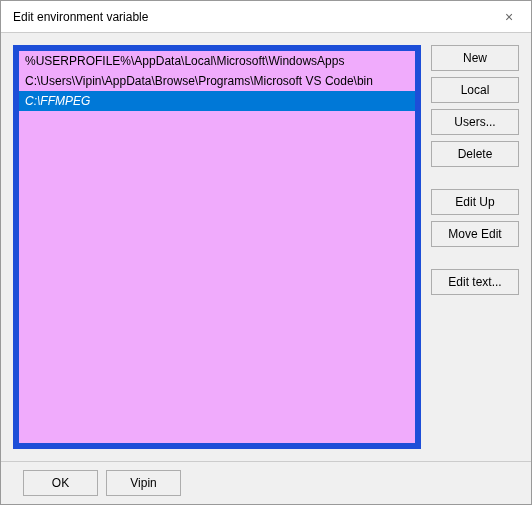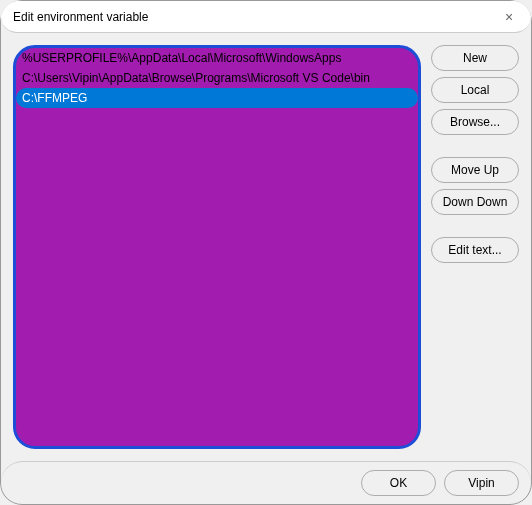--- a/index.html
+++ b/index.html
@@ -1,21 +1,20 @@
 <!DOCTYPE html>
 <html><head>
   <meta charset="utf-8">
   <style>
     * {
       box-sizing: border-box;
       margin: 0;
       padding: 0;
       font-family: 'Segoe UI', Tahoma, Geneva, Verdana, sans-serif;
       font-size: 12px;
-      border-radius: 22px;
     }
 
     body {
       background: #f0f0f0;
       display: flex;
       justify-content: center;
       align-items: center;
       width: 532px;
       height: 505px;
     }
@@ -61,37 +60,38 @@
     .dialog-body {
       display: flex;
       flex-direction: row;
       flex: 1;
       padding: 12px;
       gap: 10px;
     }
 
     .list-container {
       flex: 1;
-      border: 3px solid #1d4ed8;
-      background: #a21caf;
+      border: 6px solid #1d4ed8;
+      background: #f0abfc;
       overflow-y: auto;
     }
 
     .list-item {
       padding: 3px 6px;
       cursor: pointer;
       white-space: nowrap;
       overflow: hidden;
       text-overflow: ellipsis;
       color: #000;
     }
 
     .list-item.selected {
       background: #0078d7;
       color: #fff;
+      font-style: italic;
     }
 
     .buttons-panel {
       display: flex;
       flex-direction: column;
       gap: 6px;
       width: 88px;
     }
 
     .btn {
@@ -107,22 +107,22 @@
       justify-content: center;
       padding: 8px 8px;
     }
 
     .btn-spacer {
       height: 10px;
     }
 
     .dialog-footer {
       display: flex;
-      justify-content: flex-end;
-      padding: 8px 12px;
+      justify-content: flex-start;
+      padding: 8px 22px;
       gap: 8px;
       border-top: 1px solid #ccc;
     }
 
     .btn-footer {
       width: 75px;
       height: 26px;
       background: #f0f0f0;
       border: 1px solid #adadad;
       cursor: pointer;
@@ -151,24 +151,25 @@
 
     <div class="list-container">
     <div class="list-item">%USERPROFILE%\AppData\Local\Microsoft\WindowsApps</div>
         <div class="list-item">C:\Users\Vipin\AppData\Browse\Programs\Microsoft VS Code\bin</div>
         <div class="list-item selected">C:\FFMPEG</div>
       </div>
 
     <div class="buttons-panel">
       <button class="btn">New</button>
       <button class="btn">Local</button>
-      <button class="btn">Browse...</button>
+      <button class="btn">Users...</button>
+      <button class="btn">Delete</button>
       <div class="btn-spacer"></div>
-      <button class="btn">Move Up</button>
-      <button class="btn">Down Down</button>
+      <button class="btn">Edit Up</button>
+      <button class="btn">Move Edit</button>
       <div class="btn-spacer"></div>
       <button class="btn">Edit text...</button>
     </div>
   </div>
 
   <div class="dialog-footer">
     <button class="btn-footer primary">OK</button>
     <button class="btn-footer">Vipin</button>
   </div>
 </div>

